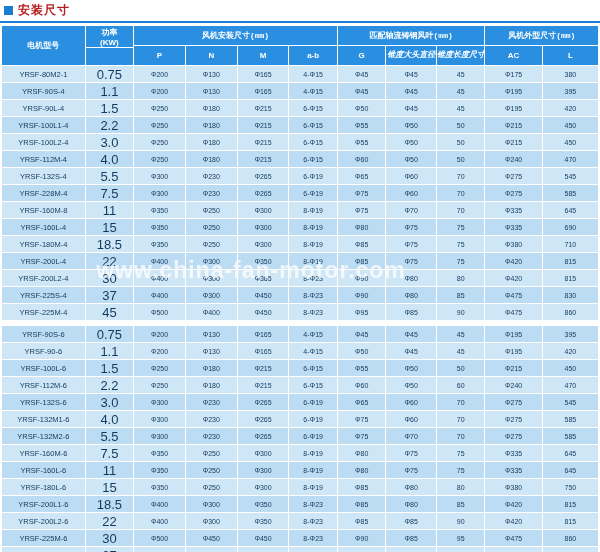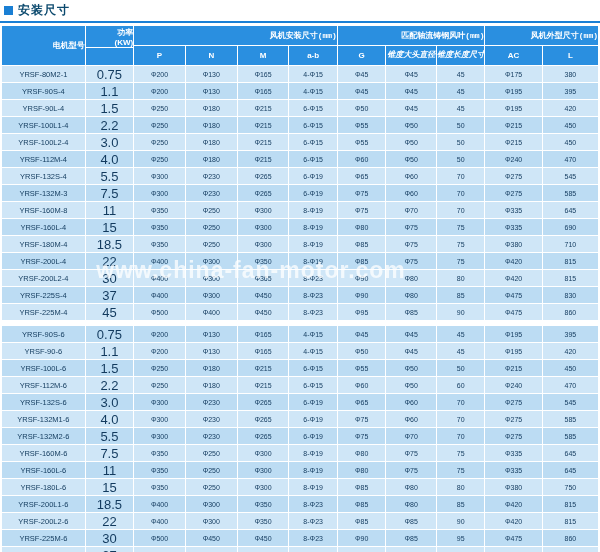--- a/index.html
+++ b/index.html
@@ -24,21 +24,21 @@
   }
   .title-bar .bullet {
     width: 9px; height: 9px;
     background: #1a7fd4;
     margin-right: 5px;
     flex: 0 0 auto;
   }
   .title-bar .title-text {
     font-size: 12px;
     font-weight: bold;
-    color: #0c4a6e;
+    color: #b91c1c;
     letter-spacing: 1px;
   }
   .title-rule {
     height: 2px;
     background: #1a7fd4;
     margin: 1px 0 2px 0;
   }
   
   table.spec {
     border-collapse: collapse;
@@ -57,21 +57,21 @@
     white-space: nowrap;
     overflow: hidden;
   }
   table.spec thead th {
     background: #2a8fe0;
     color: #ffffff;
     font-weight: bold;
     font-size: 8px;
     border: 1px solid #ffffff;
   }
-  thead tr.h1 th { height: 20px; text-align: right; }
+  thead tr.h1 th { height: 20px; }
   thead tr.h2 th { height: 20px; }
   thead tr.h3 th { height: 18px; }
   th.grp { font-size: 8px; font-family: Liberation Mono, monospace; }
   th.sub { font-size: 8px; }
   th.small { font-size: 6.5px; line-height: 1.05; font-style: italic; }
   tbody td { background: #cfe6f7; }
   tbody tr.alt td { background: #bcdcf3; }
   tbody td.model { font-size: 7.5px; color: #10395c; }
   tbody td.pw { font-size: 13px; }
   tr.sep td { height: 5px; background: #ffffff !important; border: none; padding:0; }
@@ -227,21 +227,21 @@
           <td>Φ230</td>
           <td>Φ265</td>
           <td>6-Φ19</td>
           <td>Φ65</td>
           <td>Φ60</td>
           <td>70</td>
           <td>Φ275</td>
           <td>545</td>
         </tr>
         <tr class="alt">
-          <td class="model">YRSF-132M-3</td>
+          <td class="model">YRSF-228M-4</td>
           <td class="pw">7.5</td>
           <td>Φ300</td>
           <td>Φ230</td>
           <td>Φ265</td>
           <td>6-Φ19</td>
           <td>Φ75</td>
           <td>Φ60</td>
           <td>70</td>
           <td>Φ275</td>
           <td>585</td>

